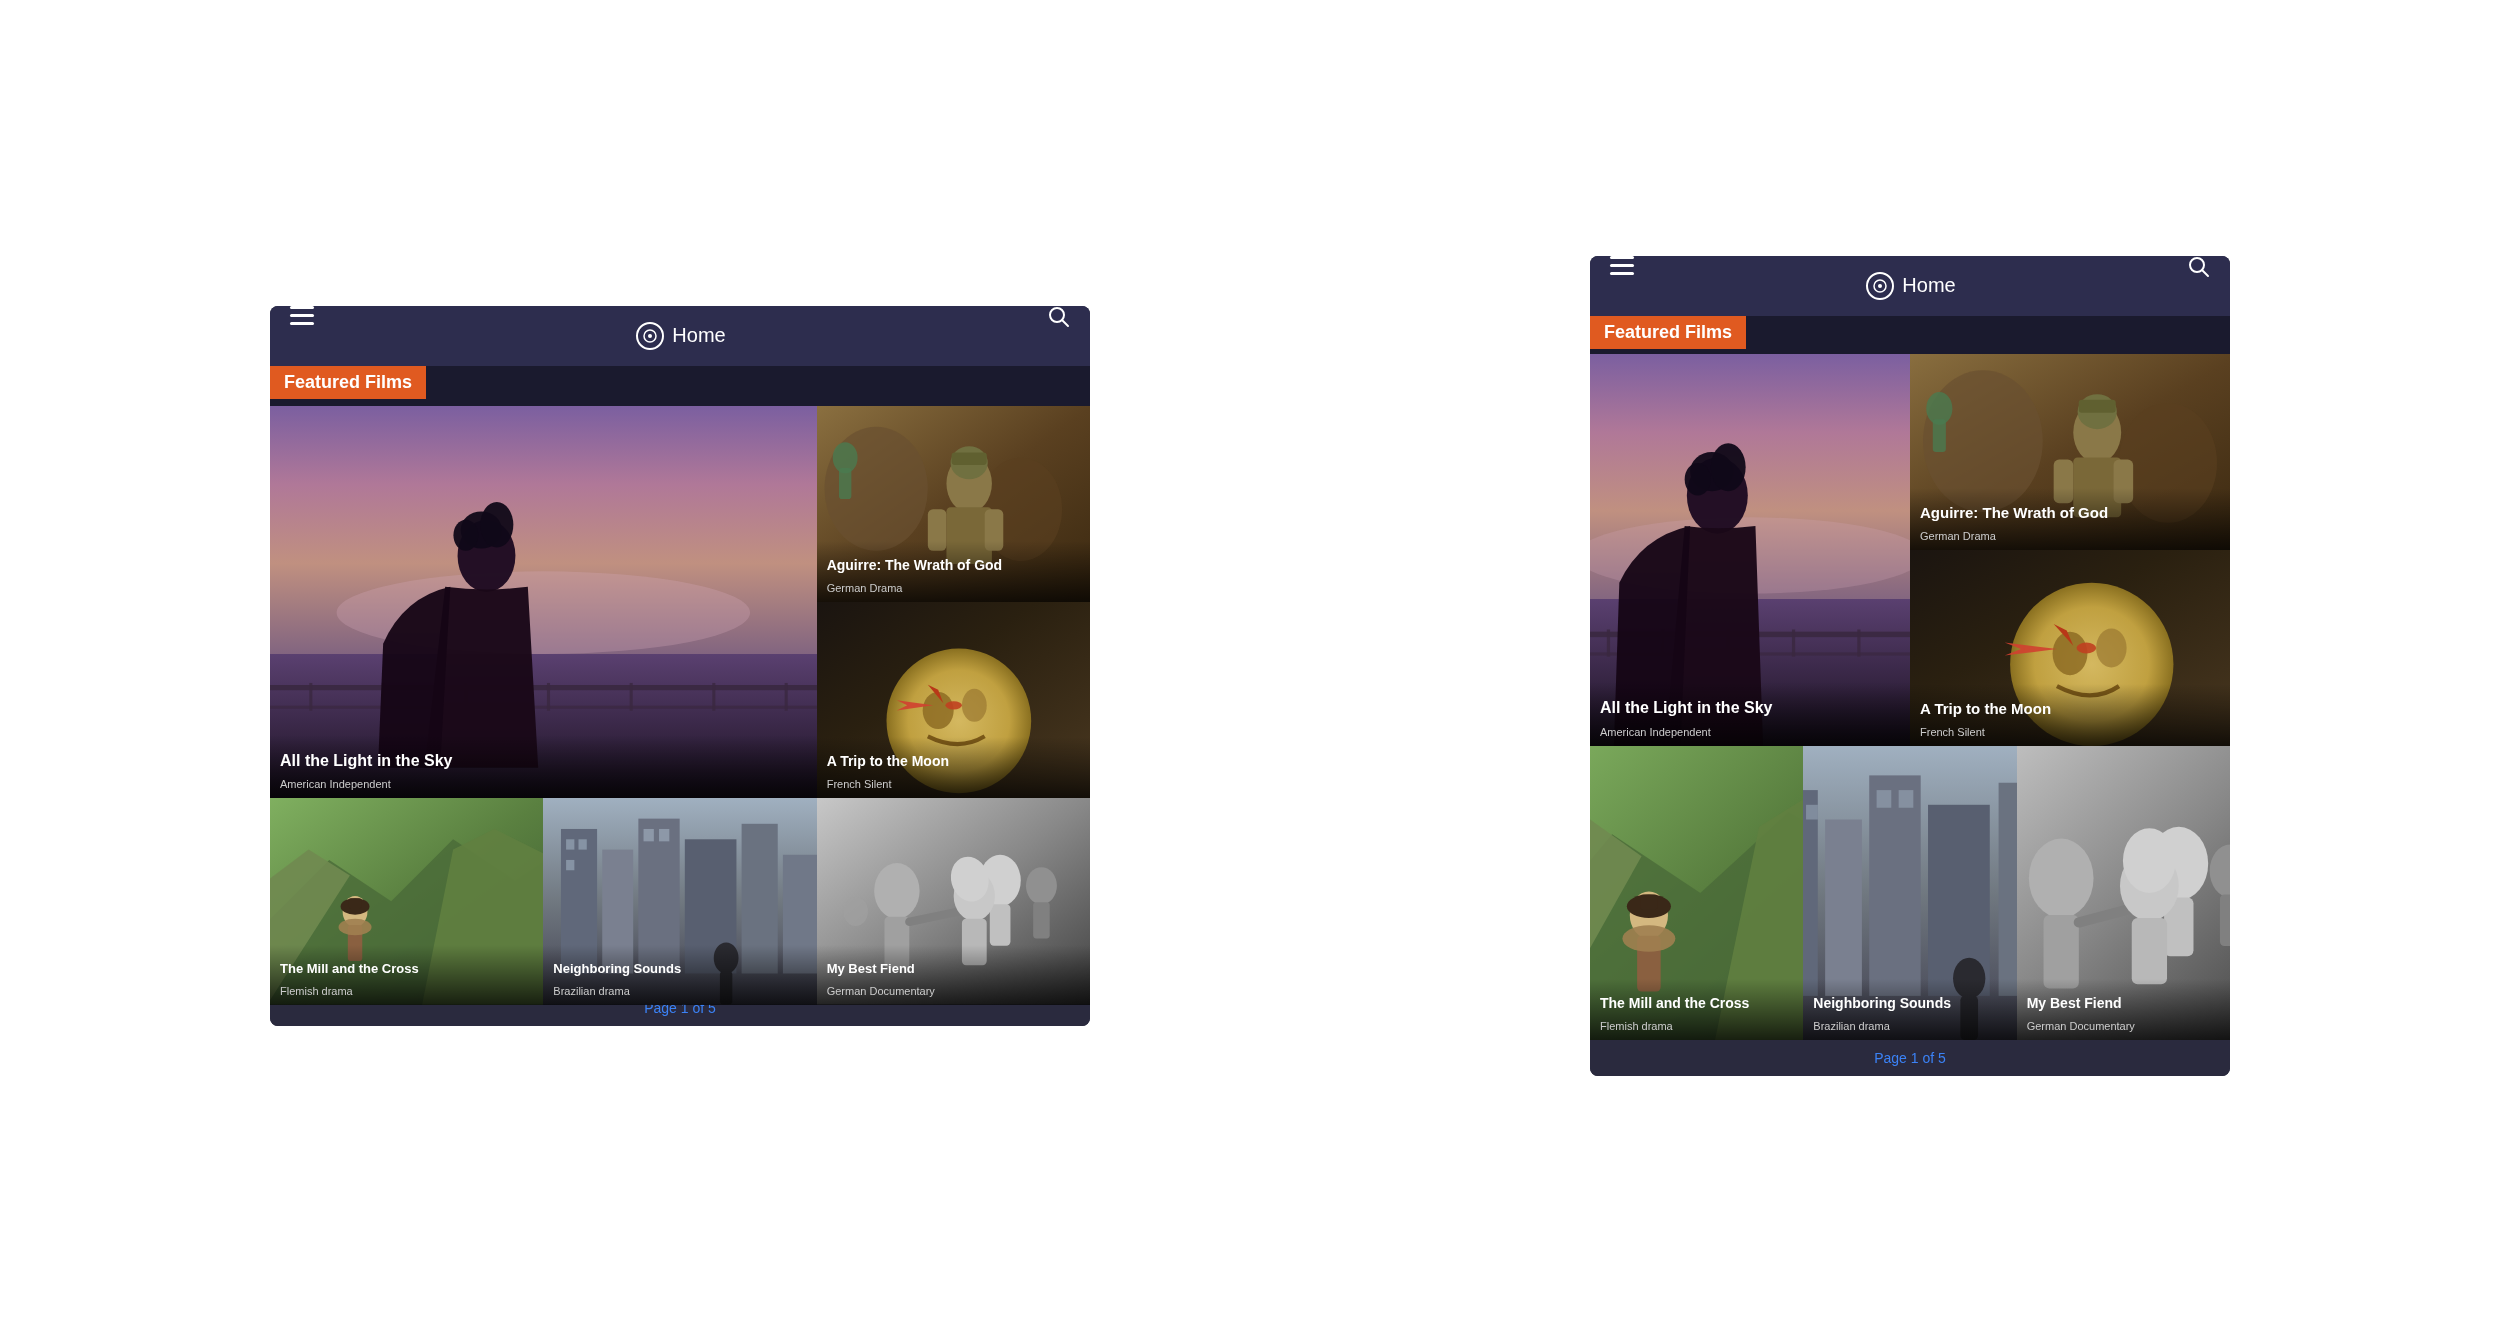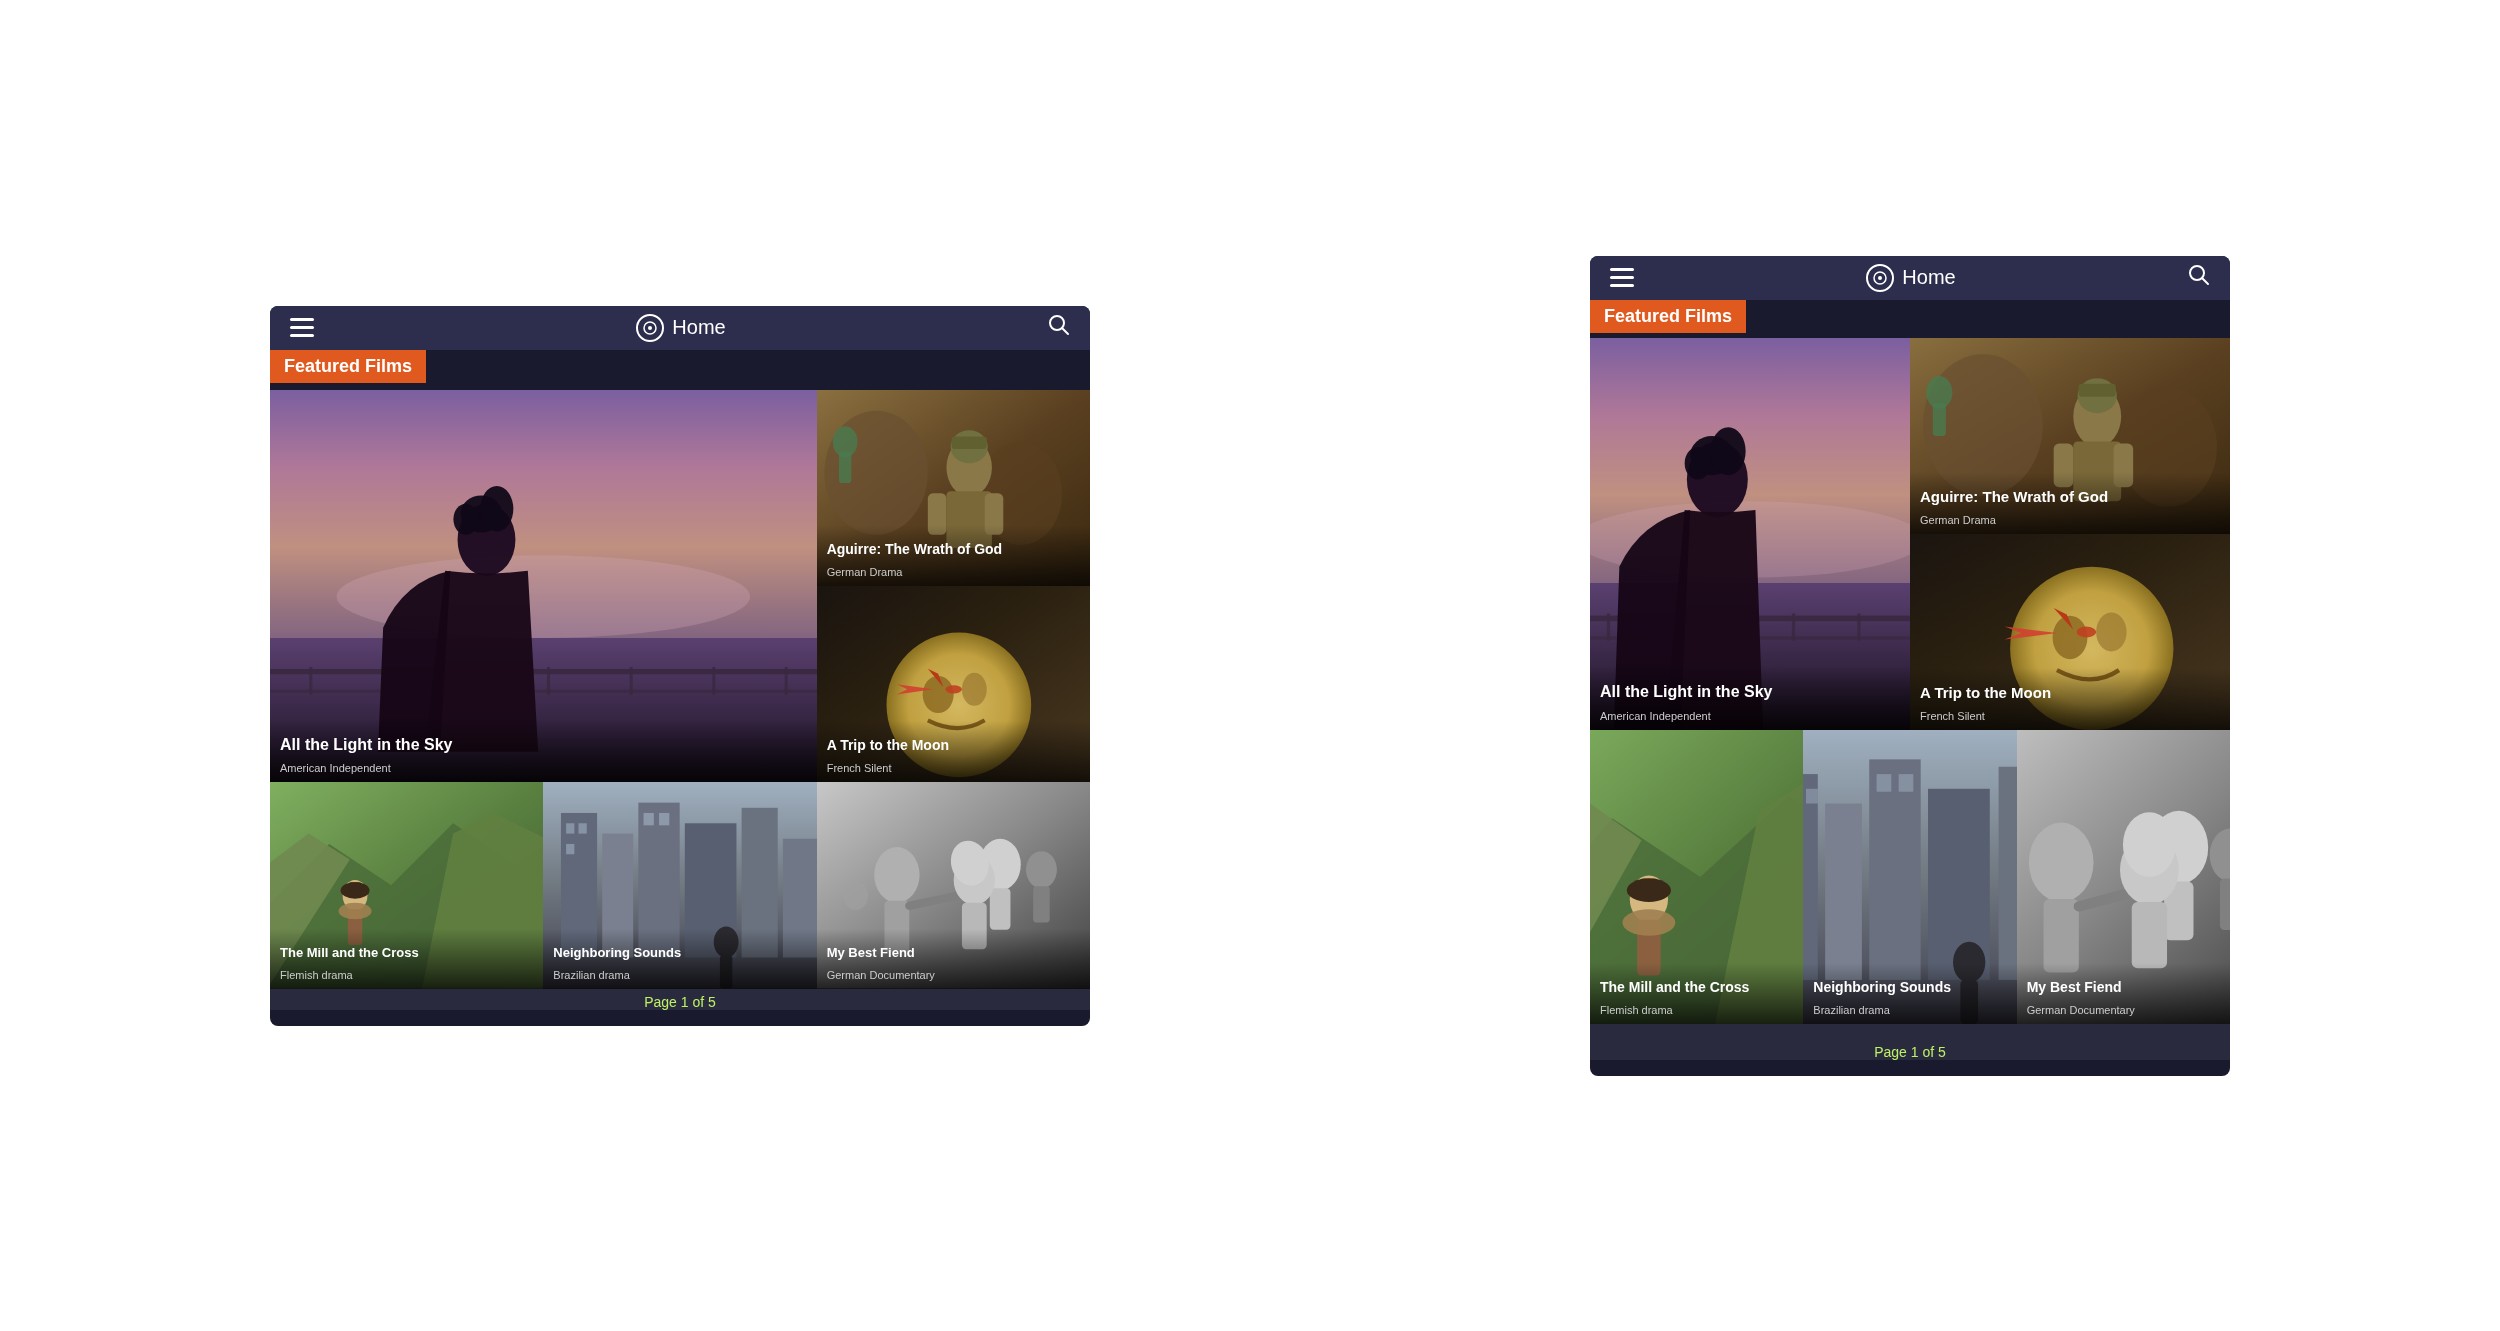--- a/index.html
+++ b/index.html
@@ -29,24 +29,23 @@
 
     .app-large {
       width: 640px;
       height: 820px;
     }
 
     
     .header {
       background: #2d2d4e;
       display: flex;
-      align-items: center;
       justify-content: space-between;
       padding: 0 20px;
-      height: 44px;
+      height: 60px;
       color: #fff;
     }
 
     .header-title {
       display: flex;
       align-items: center;
       gap: 8px;
       color: #fff;
       font-size: 20px;
     }
@@ -126,23 +125,23 @@
       font-size: 11px;
       color: #ccc;
       margin-top: 8px;
     }
 
     
     .page-indicator {
       height: 36px;
       background: #2a2a3e;
       display: flex;
-      align-items: flex-end;
+      align-items: center;
       justify-content: center;
-      color: #bef264;
+      color: #3b82f6;
       font-size: 14px;
     }
 
     
     .small-app-content {
       display: grid;
       grid-template-columns: 2fr 1fr;
       grid-template-rows: auto auto;
       height: calc(720px - 60px - 36px);
     }

